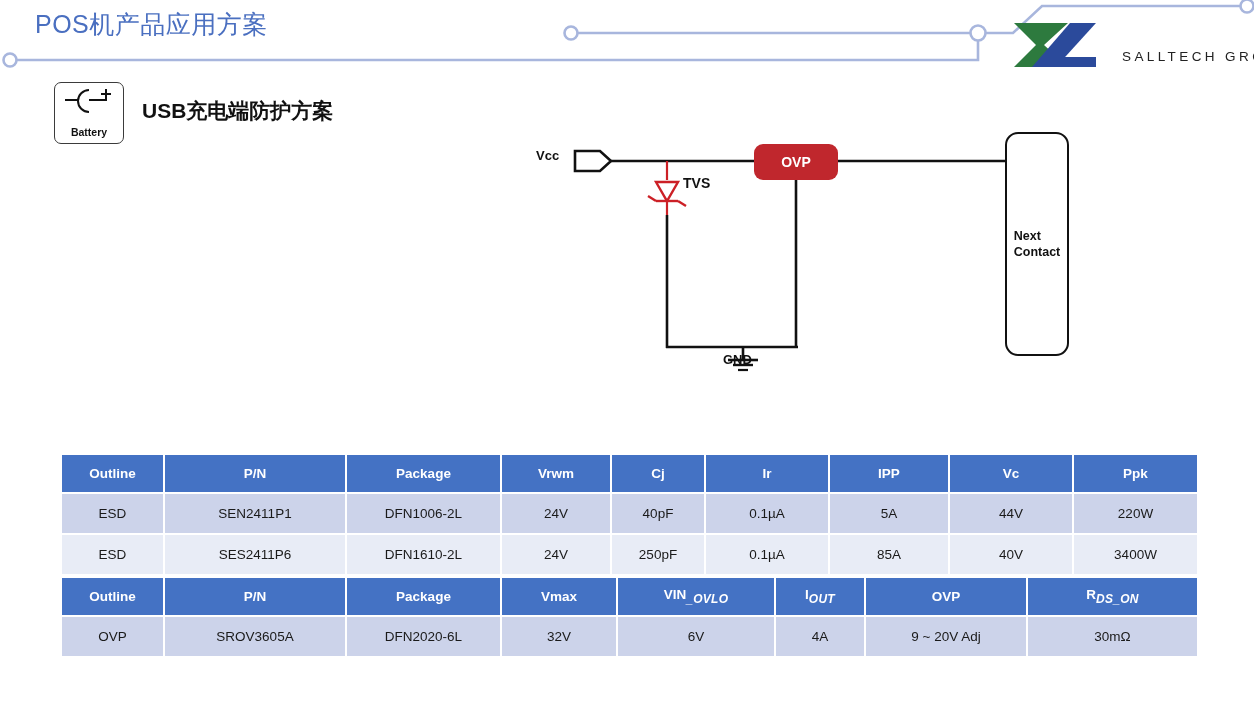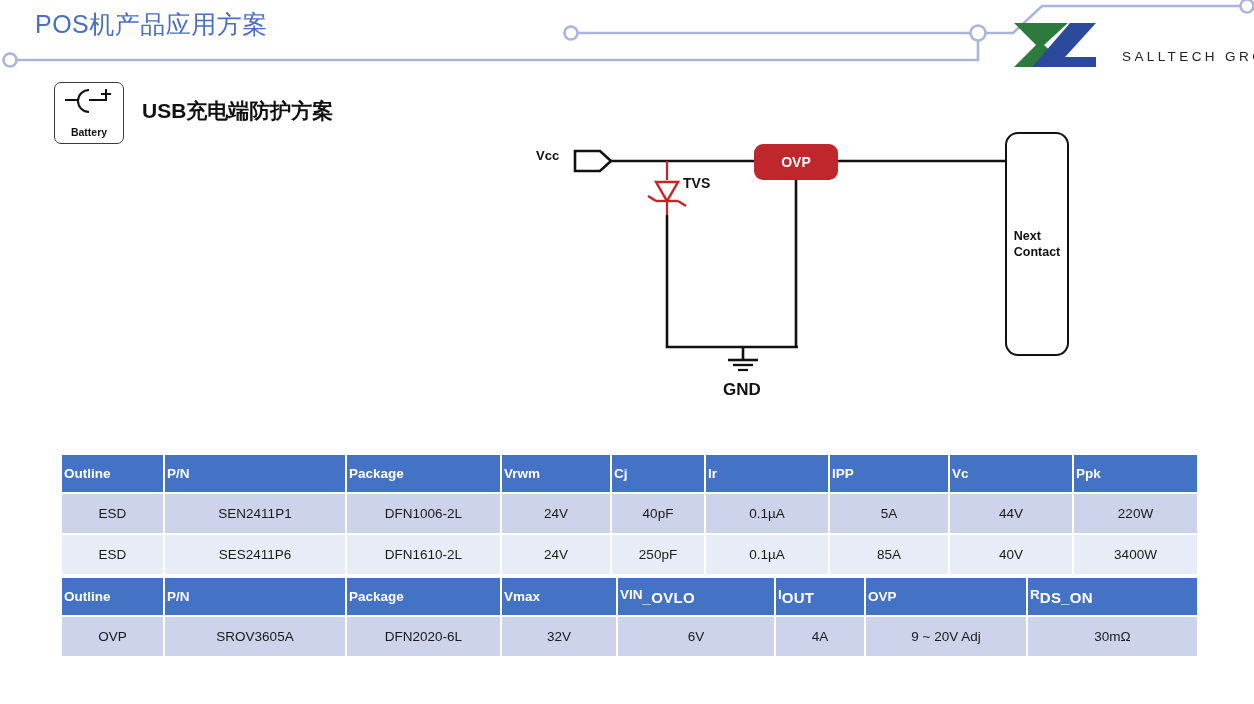--- a/index.html
+++ b/index.html
@@ -126,21 +126,21 @@
   }
   .circuit-label {
     position: absolute;
     font-weight: bold;
     color: #111111;
     white-space: nowrap;
     text-align: center;
   }
   #label-vcc  { left: 26px;  top: 28px;  font-size: 13px; }
   #label-tvs  { left: 173px; top: 55px;  font-size: 14px; }
-  #label-gnd  { left: 213px; top: 260px; font-size: 17px; }
+  #label-gnd  { left: 213px; top: 232px; font-size: 13px; }
   #ovp-box {
     position: absolute;
     left: 244px;
     top: 24px;
     width: 84px;
     height: 36px;
     background: #c0272d;
     border-radius: 9px;
     color: #ffffff;
     font-size: 14px;
@@ -178,37 +178,37 @@
   #table-esd { left: 62px; top: 455px; width: 1135px; }
   #table-ovp { left: 62px; top: 578px; width: 1135px; }
   .spec-table th {
     background: #4472c4;
     color: #ffffff;
     font-weight: bold;
     font-size: 13.5px;
     height: 37px;
     border-right: 2px solid #ffffff;
     border-bottom: 2px solid #ffffff;
-    text-align: left;
+    text-align: center;
     padding: 0 2px;
   }
   .spec-table th:last-child { border-right: none; }
   .spec-table td {
     height: 39px;
     text-align: center;
     color: #1a1a1a;
     font-size: 13.5px;
     border-right: 2px solid #ffffff;
     border-bottom: 2px solid #ffffff;
     padding: 0 15px;
   }
   .spec-table td:last-child { border-right: none; text-align: center; }
   .row-a td { background: #ccd3ea; }
   .row-b td { background: #e8ecf6; }
-  .sub { font-size: 15px; vertical-align: sub; letter-spacing: 0.3px; }
+  .sub { font-size: 12px; vertical-align: sub; letter-spacing: 0.3px; font-style: italic; }
 </style>
 </head>
 <body>
 
 <div id="page-title">POS机产品应用方案</div>
 
 <svg id="header-decoration" width="1254" height="90" viewBox="0 0 1254 90">
   <path d="M 16 60 L 978 60 L 978 33 L 1013 33 L 1042 6 L 1254 6" fill="none" stroke="#a8b6dd" stroke-width="2.6"></path>
   <path d="M 571 33 L 978 33" fill="none" stroke="#a8b6dd" stroke-width="2.6"></path>
   <circle cx="10" cy="60" r="6.5" fill="#ffffff" stroke="#a8b6dd" stroke-width="2.6"></circle>

